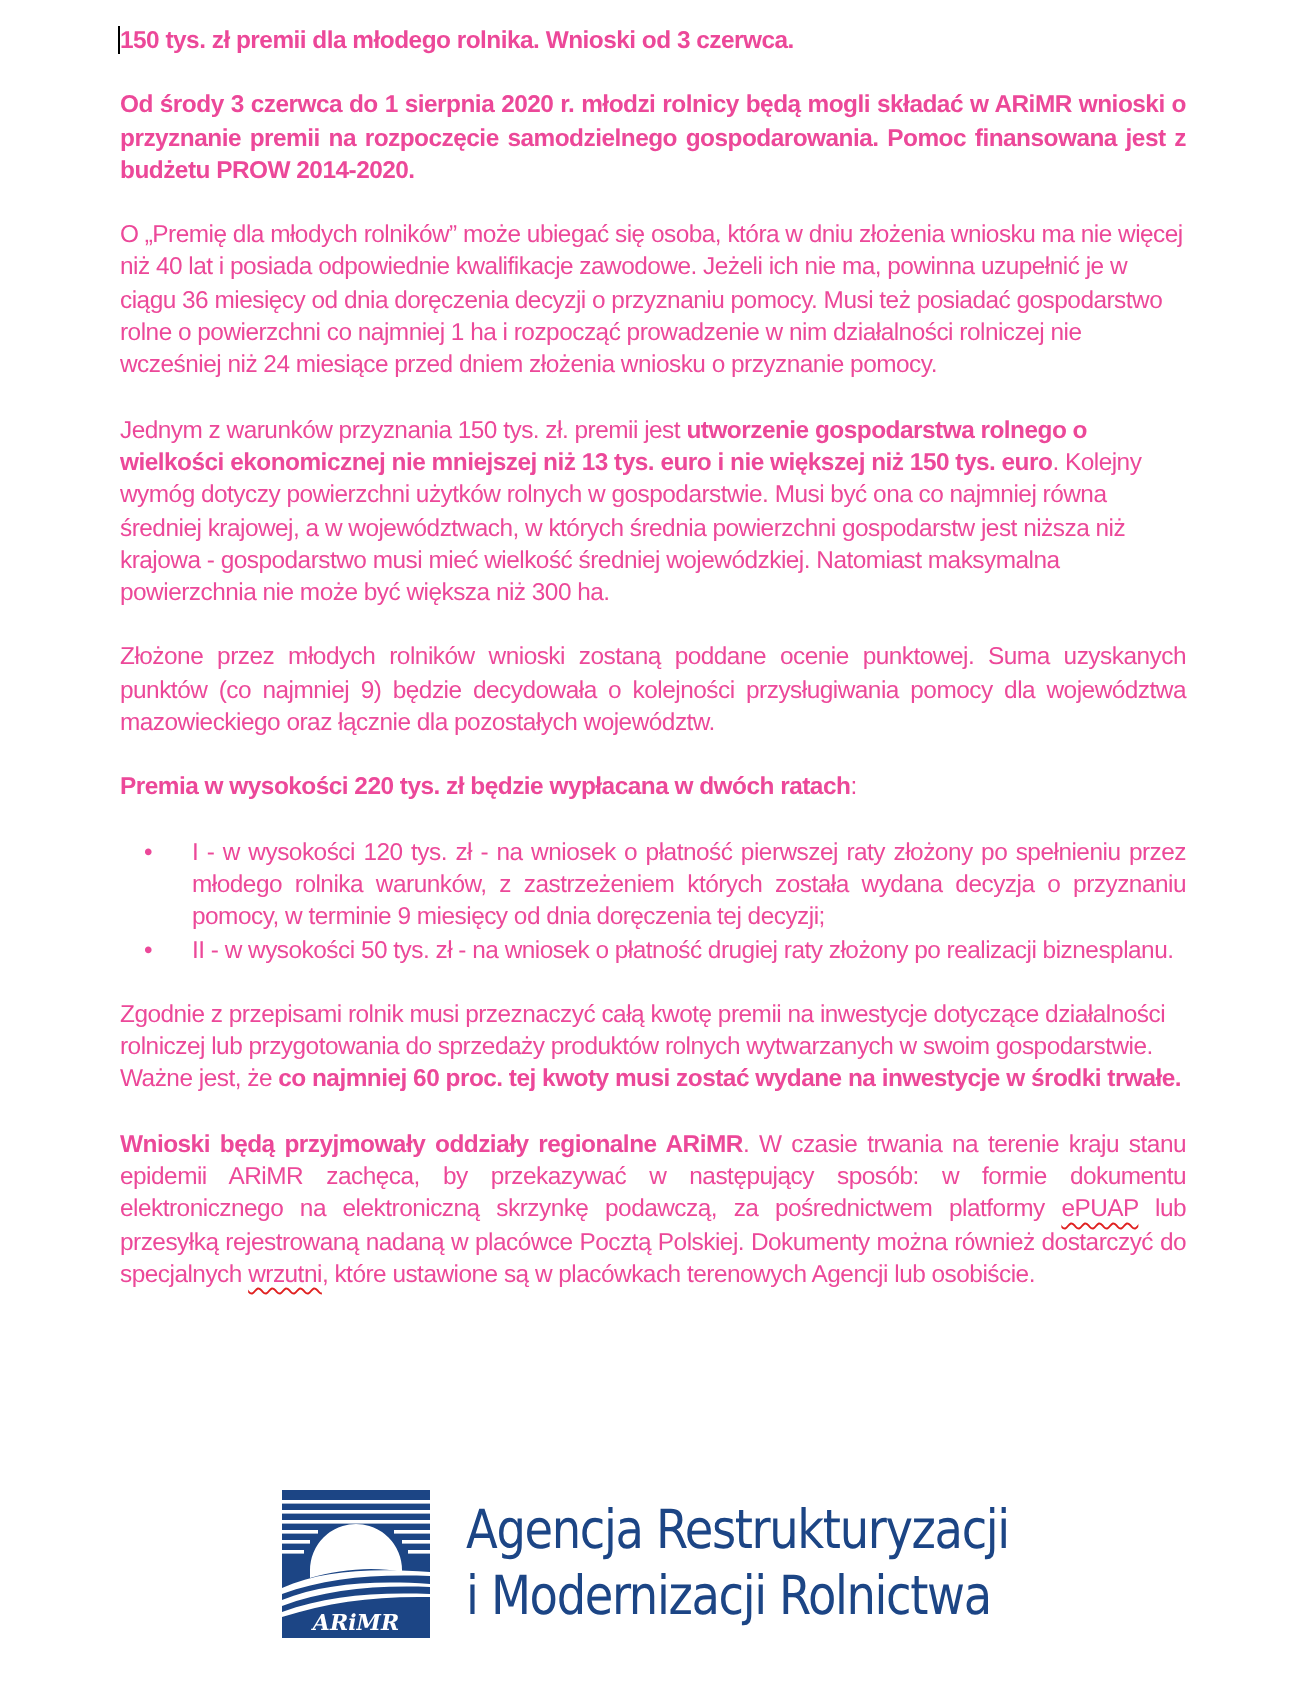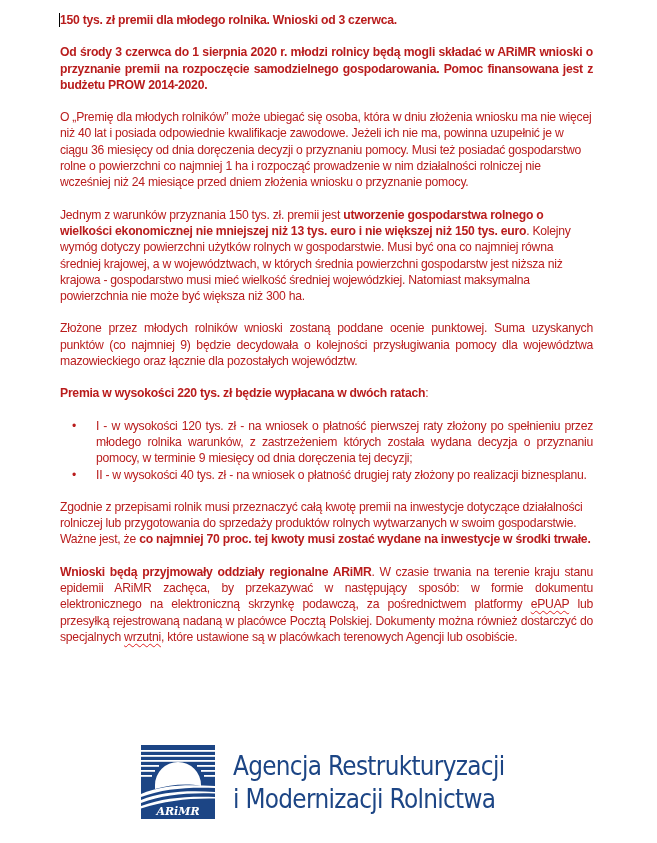--- a/index.html
+++ b/index.html
@@ -1,20 +1,20 @@
 <!DOCTYPE html>
 <html><head>
 <meta charset="utf-8">
 <style>
   html, body { margin: 0; padding: 0; background: #ffffff; }
   body { width: 657px; height: 843px; position: relative; overflow: hidden; }
   .page {
     position: absolute; left: 60px; top: 12px; width: 533px;
     font-family: "Liberation Sans", sans-serif;
-    font-size: 12.2px; line-height: 16.3px; color: #b91c1c;
+    font-size: 12.2px; line-height: 16.3px; color: #ec4899;
     letter-spacing: -0.25px;
   }
   .title { font-weight: bold; margin: 0 0 16px 0; position: relative; }
   .cursor { position: absolute; left: -1px; top: 1px; width: 1px; height: 14px; background: #000; }
   p { margin: 0 0 16px 0; }
   .justify { text-align: justify; }
   .bold { font-weight: bold; }
   ul { margin: 0 0 16px 0; padding: 0 0 0 36px; list-style: none; }
   ul li { position: relative; margin: 0; text-align: justify; }
   ul li .bullet { position: absolute; left: -24px; top: 0; }
@@ -42,24 +42,24 @@
   <p>O „Premię dla młodych rolników” może ubiegać się osoba, która w dniu złożenia wniosku ma nie więcej niż 40 lat i posiada odpowiednie kwalifikacje zawodowe. Jeżeli ich nie ma, powinna uzupełnić je w ciągu 36 miesięcy od dnia doręczenia decyzji o przyznaniu pomocy. Musi też posiadać gospodarstwo rolne o powierzchni co najmniej 1 ha i rozpocząć prowadzenie w nim działalności rolniczej nie wcześniej niż 24 miesiące przed dniem złożenia wniosku o przyznanie pomocy.</p>
 
   <p><span>Jednym z warunków przyznania 150 tys. zł. premii jest </span><span class="bold">utworzenie gospodarstwa rolnego o wielkości ekonomicznej nie mniejszej niż 13 tys. euro i nie większej niż 150 tys. euro</span><span>. Kolejny wymóg dotyczy powierzchni użytków rolnych w gospodarstwie. Musi być ona co najmniej równa średniej krajowej, a w województwach, w których średnia powierzchni gospodarstw jest niższa niż krajowa - gospodarstwo musi mieć wielkość średniej wojewódzkiej. Natomiast maksymalna powierzchnia nie może być większa niż 300 ha.</span></p>
 
   <p class="justify">Złożone przez młodych rolników wnioski zostaną poddane ocenie punktowej. Suma uzyskanych punktów (co najmniej 9) będzie decydowała o kolejności przysługiwania pomocy dla województwa mazowieckiego oraz łącznie dla pozostałych województw.</p>
 
   <p><span class="bold">Premia w wysokości 220 tys. zł będzie wypłacana w dwóch ratach</span><span>:</span></p>
 
   <ul>
     <li><span class="bullet">•</span><span>I - w wysokości 120 tys. zł - na wniosek o płatność pierwszej raty złożony po spełnieniu przez młodego rolnika warunków, z zastrzeżeniem których została wydana decyzja o przyznaniu pomocy, w terminie 9 miesięcy od dnia doręczenia tej decyzji;</span></li>
-    <li><span class="bullet">•</span><span>II - w wysokości 40 tys. zł - na wniosek o płatność drugiej raty złożony po realizacji biznesplanu.</span></li>
+    <li><span class="bullet">•</span><span>II - w wysokości 50 tys. zł - na wniosek o płatność drugiej raty złożony po realizacji biznesplanu.</span></li>
   </ul>
 
-  <p><span>Zgodnie z przepisami rolnik musi przeznaczyć całą kwotę premii na inwestycje dotyczące działalności rolniczej lub przygotowania do sprzedaży produktów rolnych wytwarzanych w swoim gospodarstwie. Ważne jest, że </span><span class="bold">co najmniej 70 proc. tej kwoty musi zostać wydane na inwestycje w środki trwałe.</span></p>
+  <p><span>Zgodnie z przepisami rolnik musi przeznaczyć całą kwotę premii na inwestycje dotyczące działalności rolniczej lub przygotowania do sprzedaży produktów rolnych wytwarzanych w swoim gospodarstwie. Ważne jest, że </span><span class="bold">co najmniej 60 proc. tej kwoty musi zostać wydane na inwestycje w środki trwałe.</span></p>
 
 
   <p class="justify"><span class="bold">Wnioski będą przyjmowały oddziały regionalne ARiMR</span><span>. W czasie trwania na terenie kraju stanu epidemii ARiMR zachęca, by przekazywać w następujący sposób: w formie dokumentu elektronicznego na elektroniczną skrzynkę podawczą, za pośrednictwem platformy </span><span class="spell">ePUAP</span><span> lub przesyłką rejestrowaną nadaną w placówce Pocztą Polskiej. Dokumenty można również dostarczyć do specjalnych </span><span class="spell">wrzutni</span><span>, które ustawione są w placówkach terenowych Agencji lub osobiście.</span></p>
 </div>
 
 <div class="logo">
   <svg class="logo-mark" viewBox="0 0 74 74">
     <rect x="0" y="0" width="74" height="74" fill="#1c4585"></rect>
     <g fill="#ffffff">
       <rect x="0" y="5" width="74" height="1.8"></rect>

